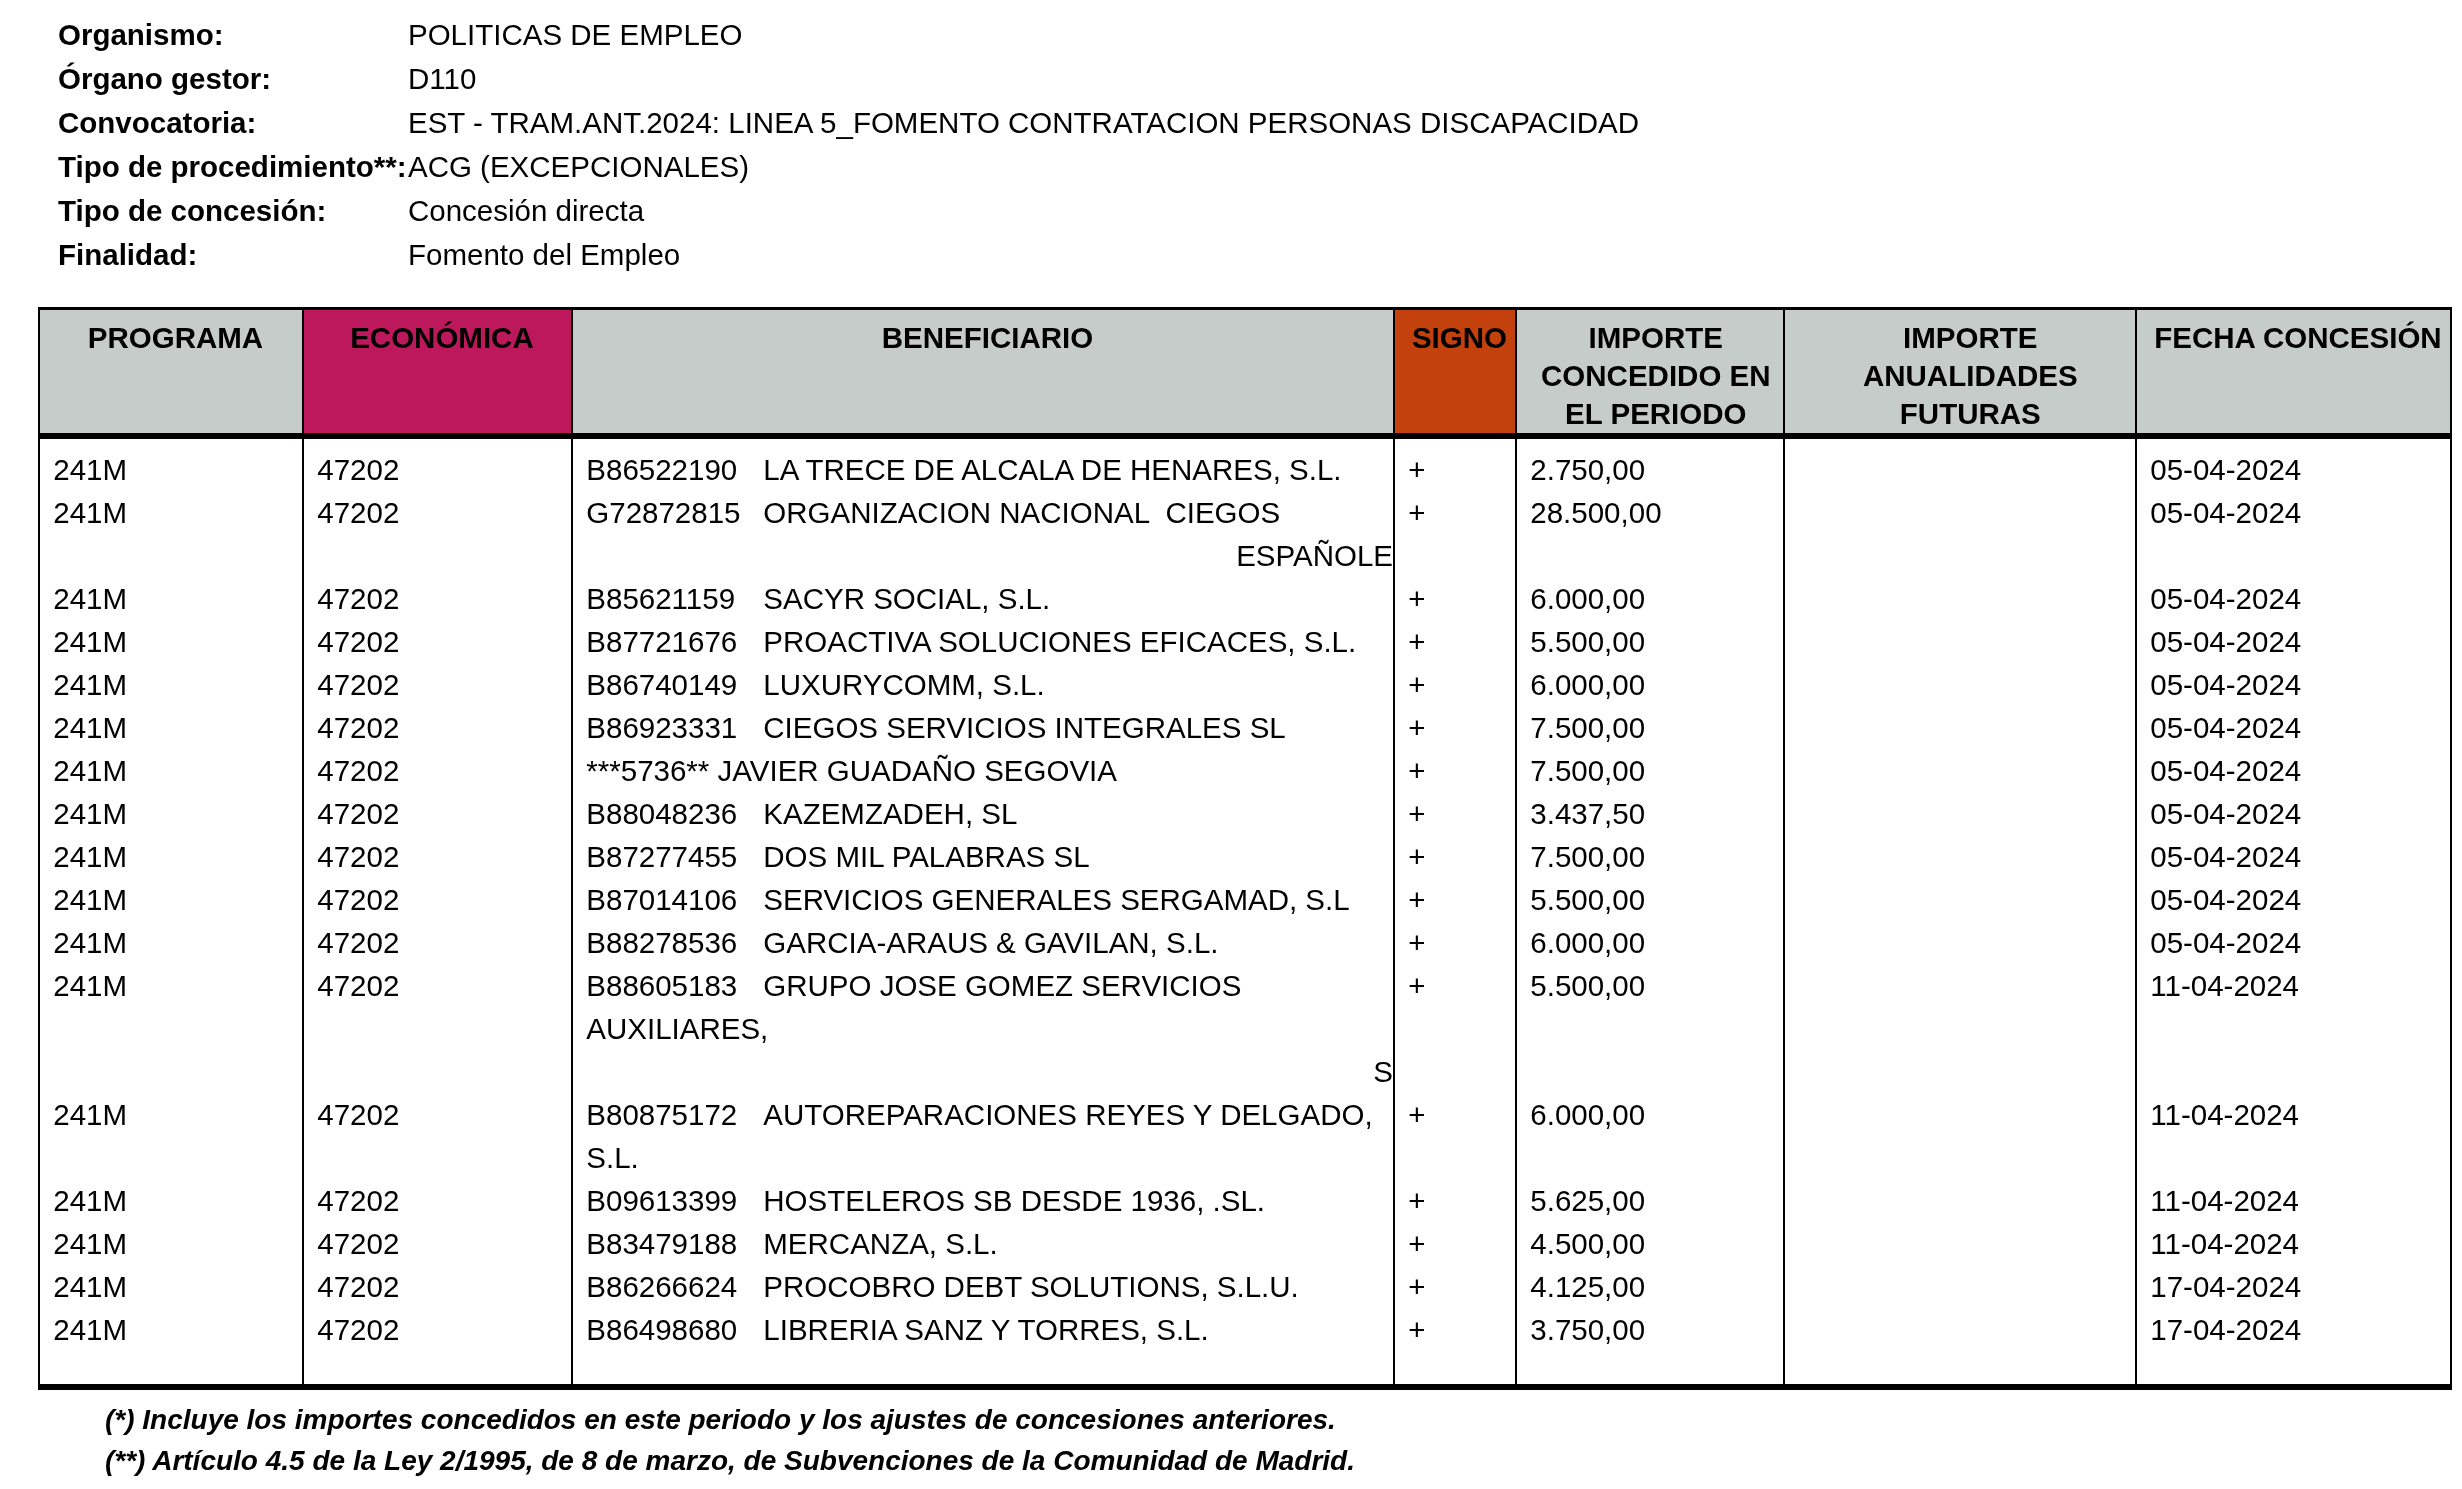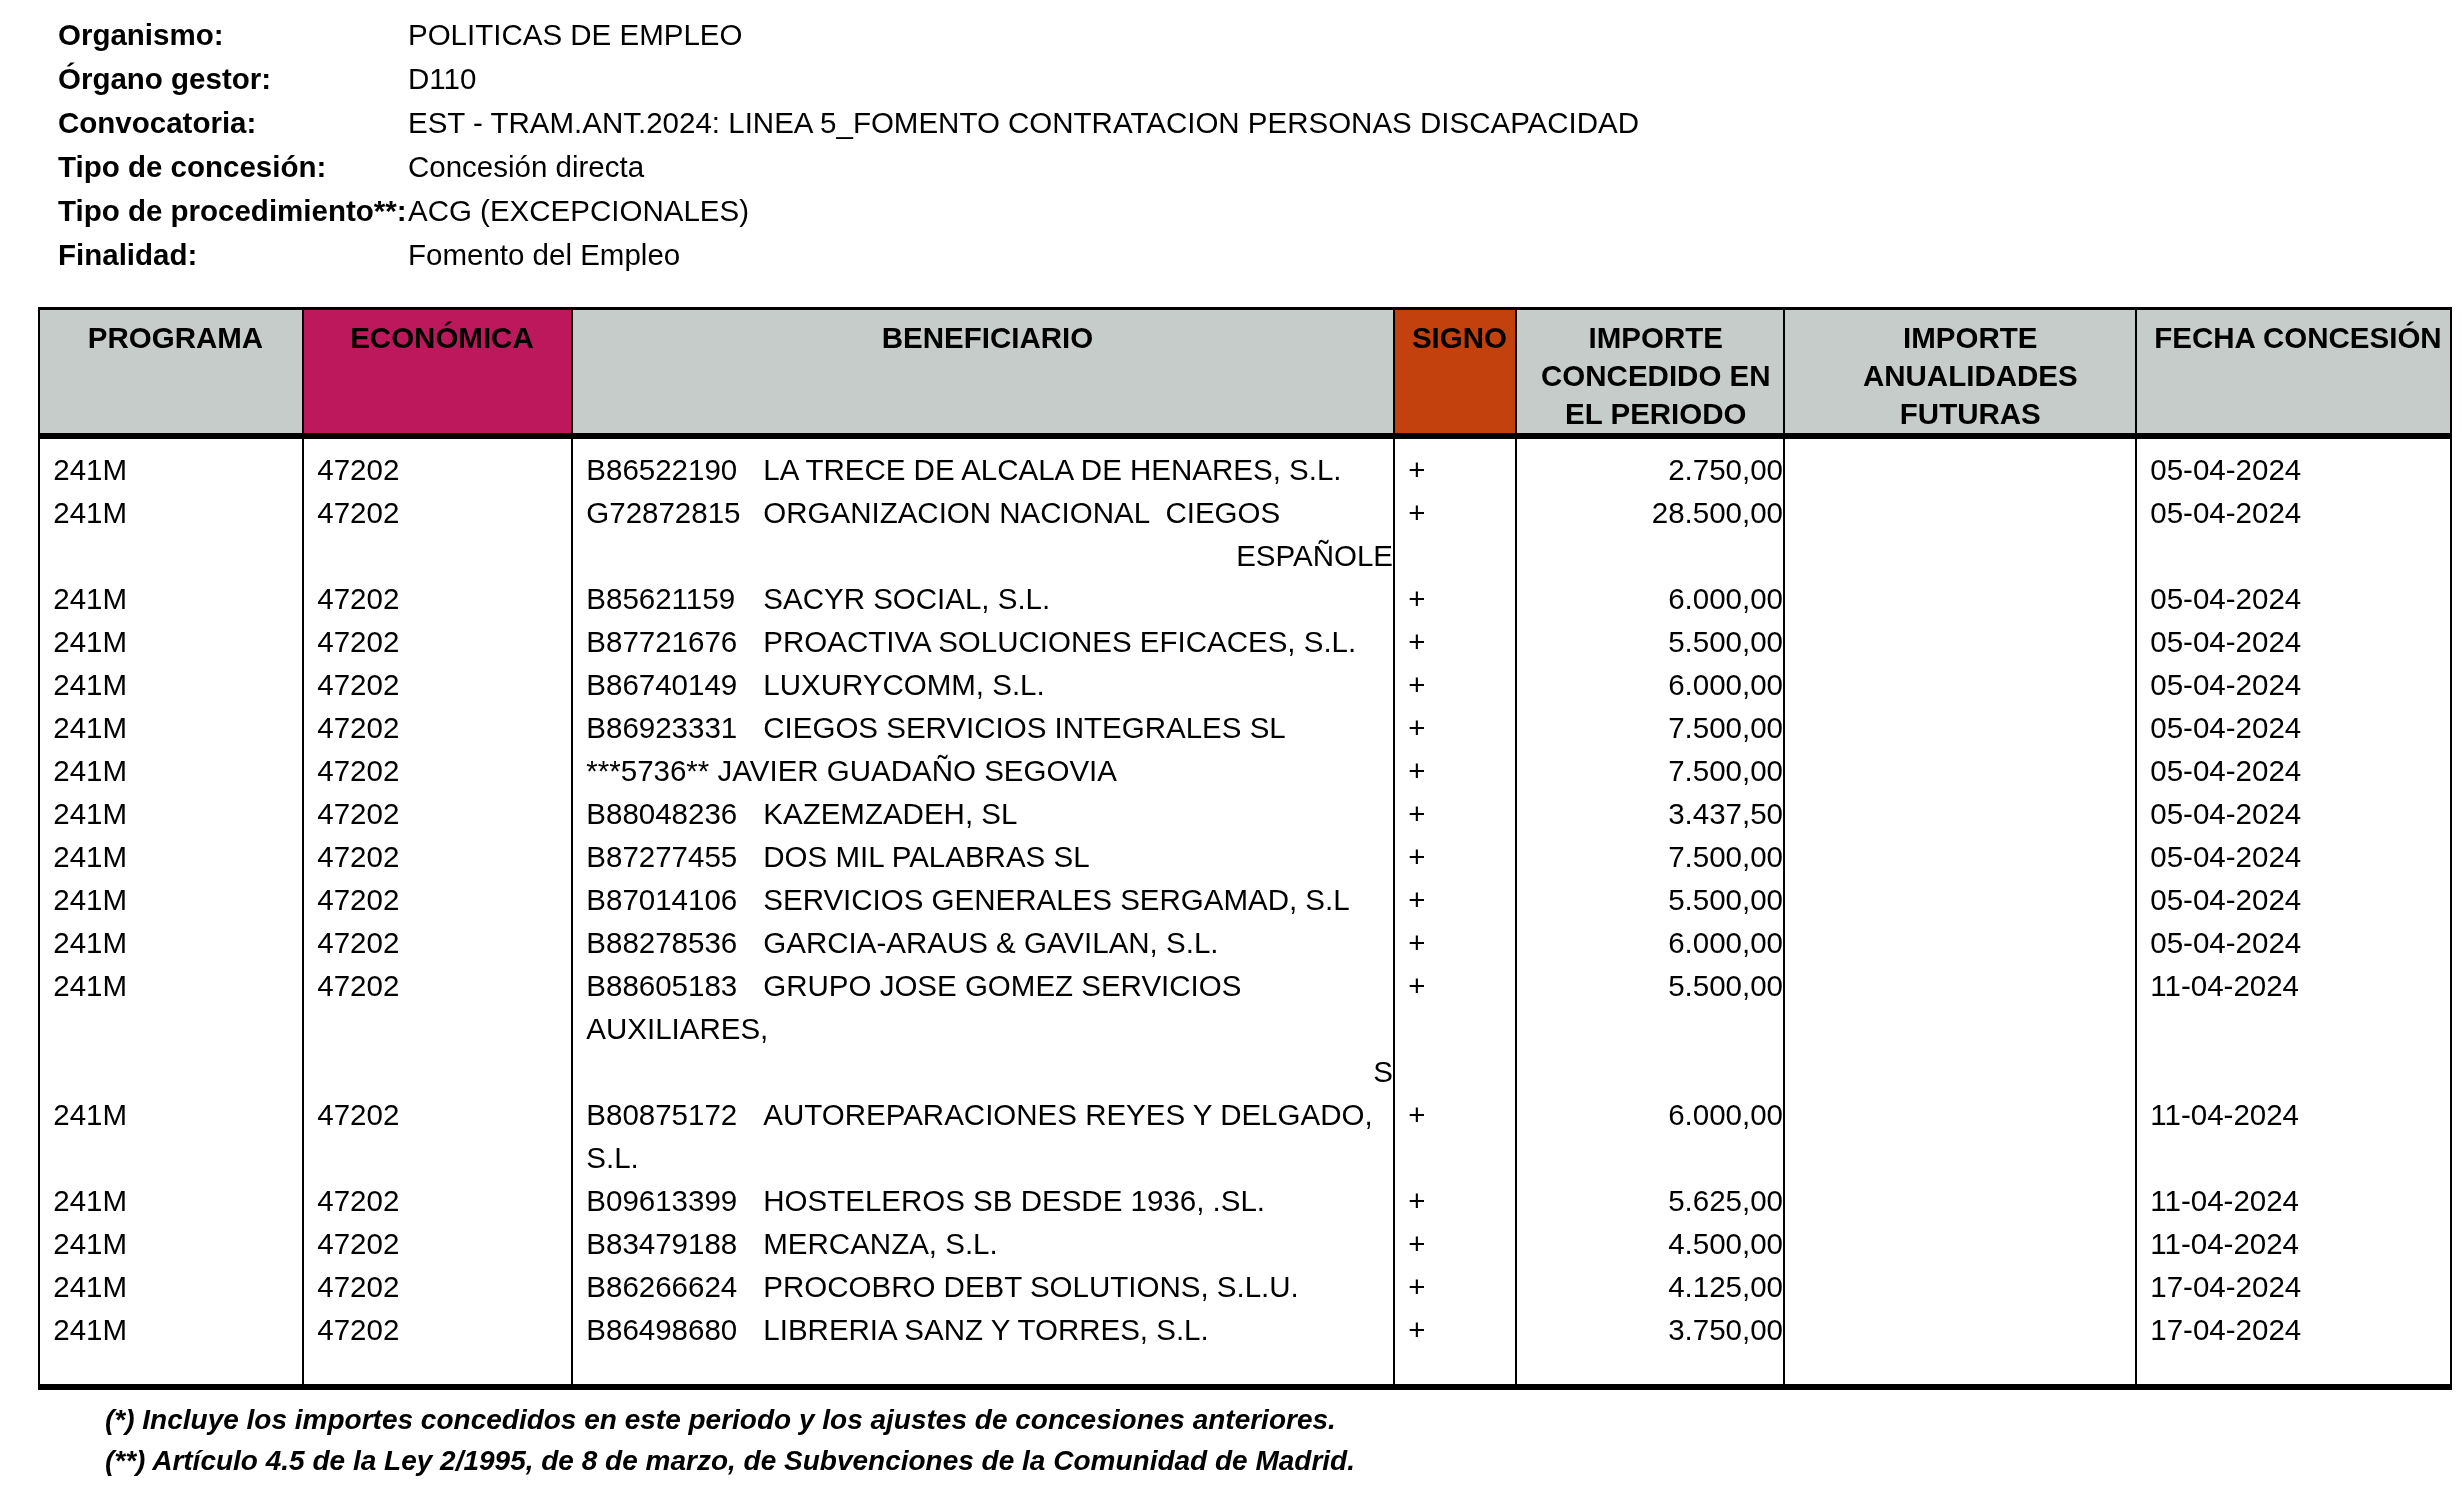--- a/index.html
+++ b/index.html
@@ -29,21 +29,21 @@
     border-left:2.9px solid #000;border-bottom:6.6px solid #000;
   }
   table.grants td{
     vertical-align:top;padding:0 0 0 13.3px;line-height:43px;
     border-left:2.9px solid #000;
     overflow:hidden;
   }
   table.grants th:first-child,table.grants td:first-child{border-left:none;}
   tbody tr:first-child td{padding-top:8.8px;}
   td.signo{padding-left:16px;}
-  td.importe{text-align:right;padding-left:0;padding-right:13.3px;}
+  td.importe{text-align:left;padding-left:0;padding-right:13.3px;}
   td.fecha{padding-left:17.7px;}
   .ben-id{display:inline-block;width:177px;}
   .ben-name{white-space:pre-wrap;text-align:right;}
   .th-nowrap{white-space:nowrap;}
   tr.spacer td{height:33px;line-height:33px;}
 
   
   .footnotes{position:absolute;left:105px;top:1399px;font-size:28px;font-weight:bold;font-style:italic;}
   .footnote-line{height:41px;line-height:41px;white-space:nowrap;}
 </style>
@@ -54,24 +54,24 @@
   <div class="info-line">
     <span class="info-label">Organismo:</span><span class="info-value">POLITICAS DE EMPLEO</span>
   </div>
   <div class="info-line">
     <span class="info-label">Órgano gestor:</span><span class="info-value">D110</span>
   </div>
   <div class="info-line">
     <span class="info-label">Convocatoria:</span><span class="info-value">EST - TRAM.ANT.2024: LINEA 5_FOMENTO CONTRATACION PERSONAS DISCAPACIDAD</span>
   </div>
   <div class="info-line">
+    <span class="info-label">Tipo de procedimiento**:</span><span class="info-value">ACG (EXCEPCIONALES)</span>
+  </div>
+  <div class="info-line">
     <span class="info-label">Tipo de concesión:</span><span class="info-value">Concesión directa</span>
-  </div>
-  <div class="info-line">
-    <span class="info-label">Tipo de procedimiento**:</span><span class="info-value">ACG (EXCEPCIONALES)</span>
   </div>
   <div class="info-line">
     <span class="info-label">Finalidad:</span><span class="info-value">Fomento del Empleo</span>
   </div>
 </div>
 
 <table class="grants">
   <colgroup>
     <col style="width:264px">
       <col style="width:269px">

